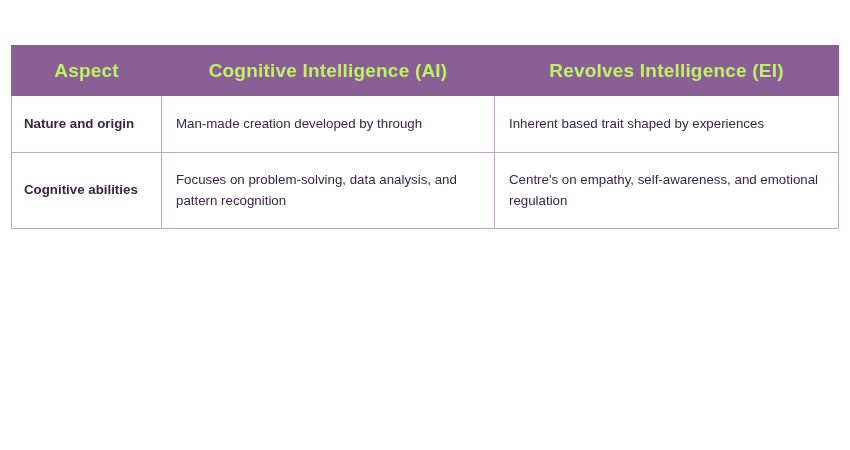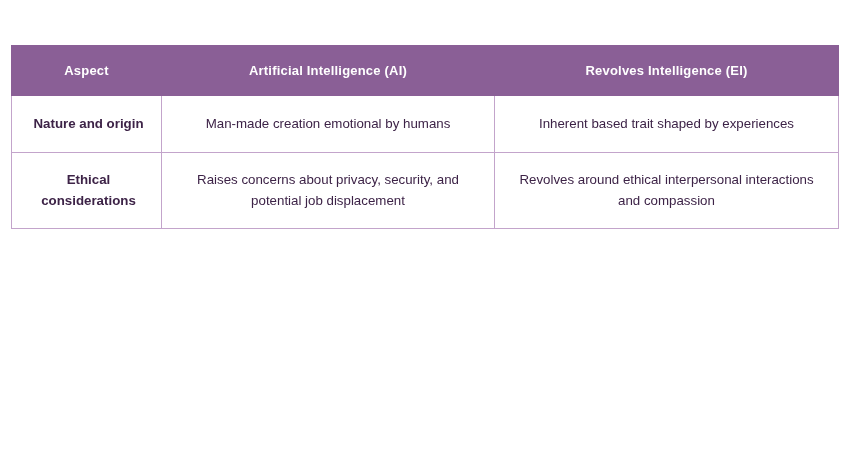--- a/index.html
+++ b/index.html
@@ -27,43 +27,42 @@
     border-collapse: collapse;
     table-layout: fixed;
     background: #ffffff;
   }
   .comparison-table col.c-aspect   { width: 150px; }
   .comparison-table col.c-ai       { width: 333px; }
   .comparison-table col.c-ei       { width: 344px; }
 
   .comparison-table thead th {
     background: #8a5f96;
-    color: #ffffff;
-    font-size: 13px;
+    color: #bef264;
+    font-size: 19px;
     font-weight: bold;
     text-align: center;
     height: 50px;
     padding: 12px 10px;
     border: 1px solid #8a5f96;
     letter-spacing: 0.2px;
     box-sizing: border-box;
   }
   .comparison-table thead th.col-divider {
     border-left: 1px solid #b68dbe;
   }
 
   .comparison-table tbody td {
     border: 1px solid #c3a4cb;
     color: #3d2347;
     font-size: 13.3px;
     line-height: 1.55;
     padding: 17px 14px;
     vertical-align: middle;
     box-sizing: border-box;
-    text-align: center;
   }
   .comparison-table tbody td.aspect-cell {
     font-weight: bold;
     padding-left: 12px;
     padding-right: 8px;
   }
   .comparison-table tbody tr.row-tall td { height: 65px; }
   .comparison-table tbody tr.row-short td { height: 57px; }
 </style>
 </head>
@@ -74,36 +73,36 @@
   <table class="comparison-table">
     <colgroup>
       <col class="c-aspect">
       <col class="c-ai">
       <col class="c-ei">
     </colgroup>
 
     <thead>
       <tr>
         <th>Aspect</th>
-        <th class="col-divider">Artificial Intelligence (AI)</th>
+        <th class="col-divider">Cognitive Intelligence (AI)</th>
         <th class="col-divider">Revolves Intelligence (EI)</th>
       </tr>
     </thead>
 
     <tbody>
       <tr class="row-short">
         <td class="aspect-cell">Nature and origin</td>
-        <td>Man-made creation emotional by humans</td>
+        <td>Man-made creation developed by through</td>
         <td>Inherent based trait shaped by experiences</td>
       </tr>
 
+      <tr class="row-tall">
+        <td class="aspect-cell">Cognitive abilities</td>
+        <td>Focuses on problem-solving, data analysis, and pattern recognition</td>
+        <td>Centre's on empathy, self-awareness, and emotional regulation</td>
+      </tr>
 
 
-      <tr class="row-tall">
-        <td class="aspect-cell">Ethical considerations</td>
-        <td>Raises concerns about privacy, security, and potential job displacement</td>
-        <td>Revolves around ethical interpersonal interactions and compassion</td>
-      </tr>
 
     </tbody>
   </table>
 
 </div>
 
 </body></html>

